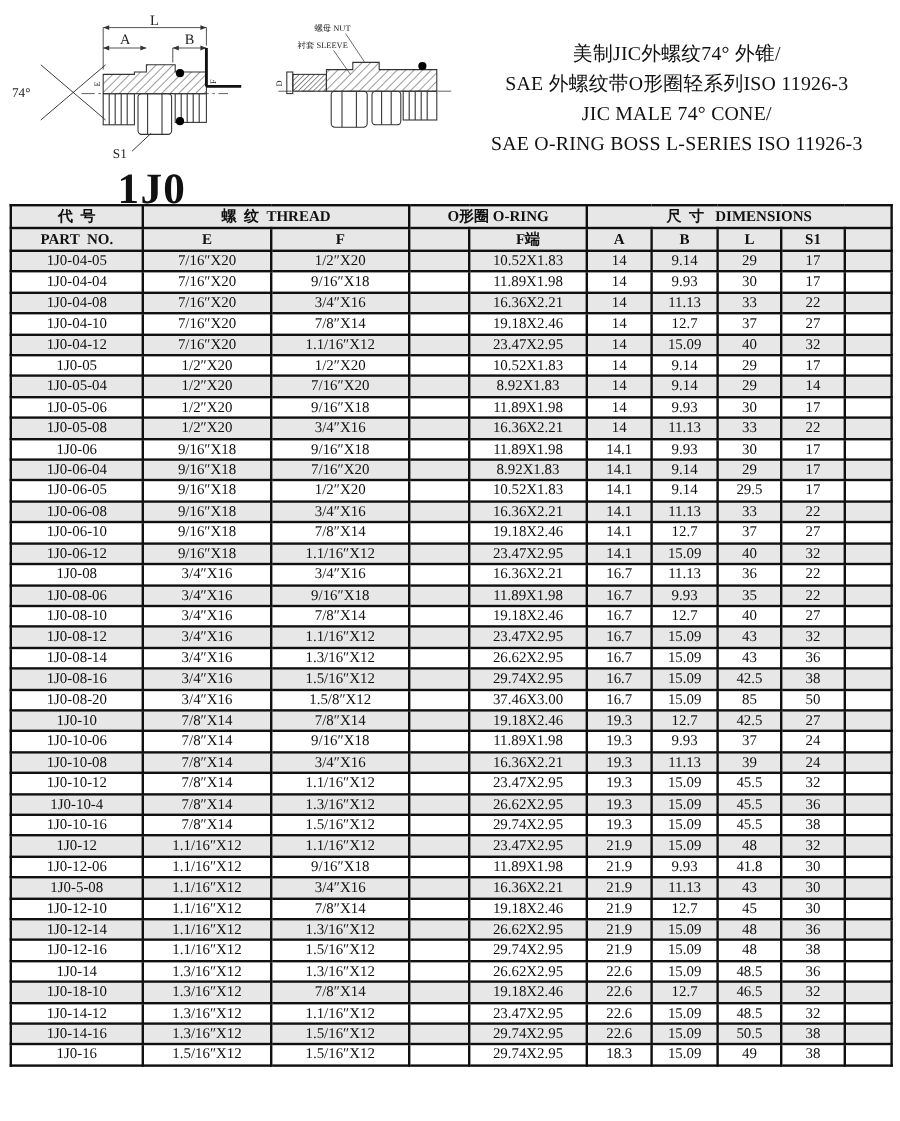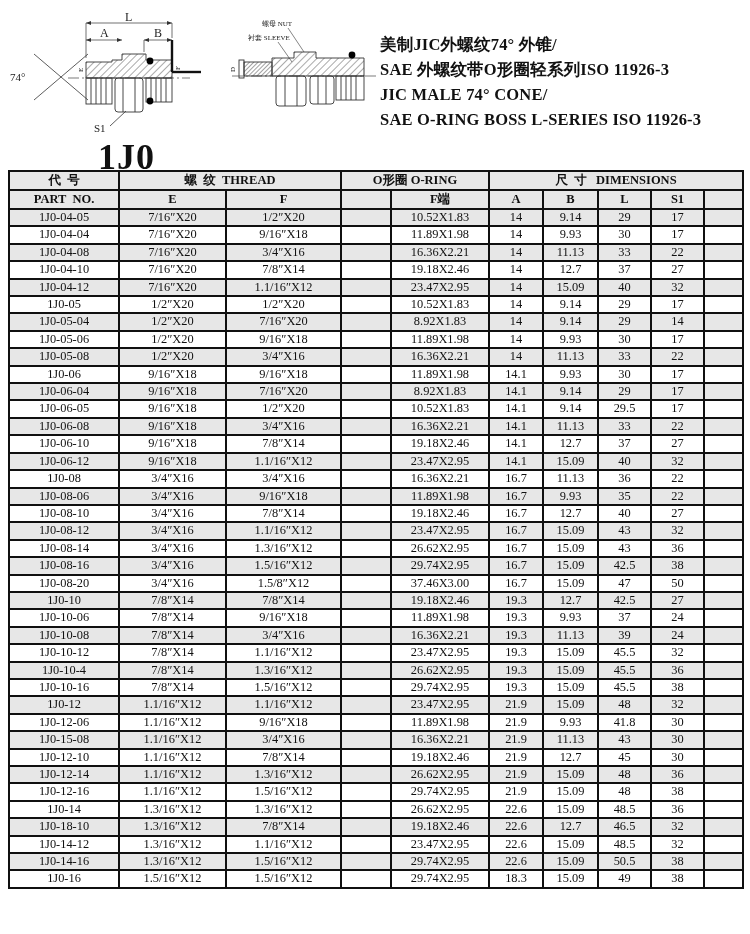--- a/index.html
+++ b/index.html
@@ -4,21 +4,21 @@
 <style>
   html,body { margin:0; padding:0; background:#ffffff; }
   .page {
     position:relative; width:750px; height:934px; background:#ffffff;
     font-family:"Liberation Serif","DejaVu Serif",serif; color:#111;
     overflow:hidden;
   }
   .drawing { position:absolute; left:4px; top:10px; }
   .title-block {
     position:absolute; right:2px; top:32px; width:368px;
-    font-weight:bold; font-size:16.5px; line-height:25px;
+    text-align:center; font-weight:normal; font-size:16.5px; line-height:25px;
     letter-spacing:0.2px; white-space:nowrap;
   }
   .model-label {
     position:absolute; left:98px; top:136px;
     font-size:36px; font-weight:bold; letter-spacing:1px;
   }
   table.spec {
     position:absolute; left:8px; top:170px; width:734px;
     border-collapse:collapse; table-layout:fixed;
   }
@@ -426,21 +426,21 @@
           <td></td>
         </tr>
         <tr>
           <td>1J0-08-20</td>
           <td>3/4″X16</td>
           <td>1.5/8″X12</td>
           <td></td>
           <td>37.46X3.00</td>
           <td>16.7</td>
           <td>15.09</td>
-          <td>47</td>
+          <td>85</td>
           <td>50</td>
           <td></td>
         </tr>
         <tr class="shaded">
           <td>1J0-10</td>
           <td>7/8″X14</td>
           <td>7/8″X14</td>
           <td></td>
           <td>19.18X2.46</td>
           <td>19.3</td>
@@ -527,21 +527,21 @@
           <td>9/16″X18</td>
           <td></td>
           <td>11.89X1.98</td>
           <td>21.9</td>
           <td>9.93</td>
           <td>41.8</td>
           <td>30</td>
           <td></td>
         </tr>
         <tr class="shaded">
-          <td>1J0-15-08</td>
+          <td>1J0-5-08</td>
           <td>1.1/16″X12</td>
           <td>3/4″X16</td>
           <td></td>
           <td>16.36X2.21</td>
           <td>21.9</td>
           <td>11.13</td>
           <td>43</td>
           <td>30</td>
           <td></td>
         </tr>

